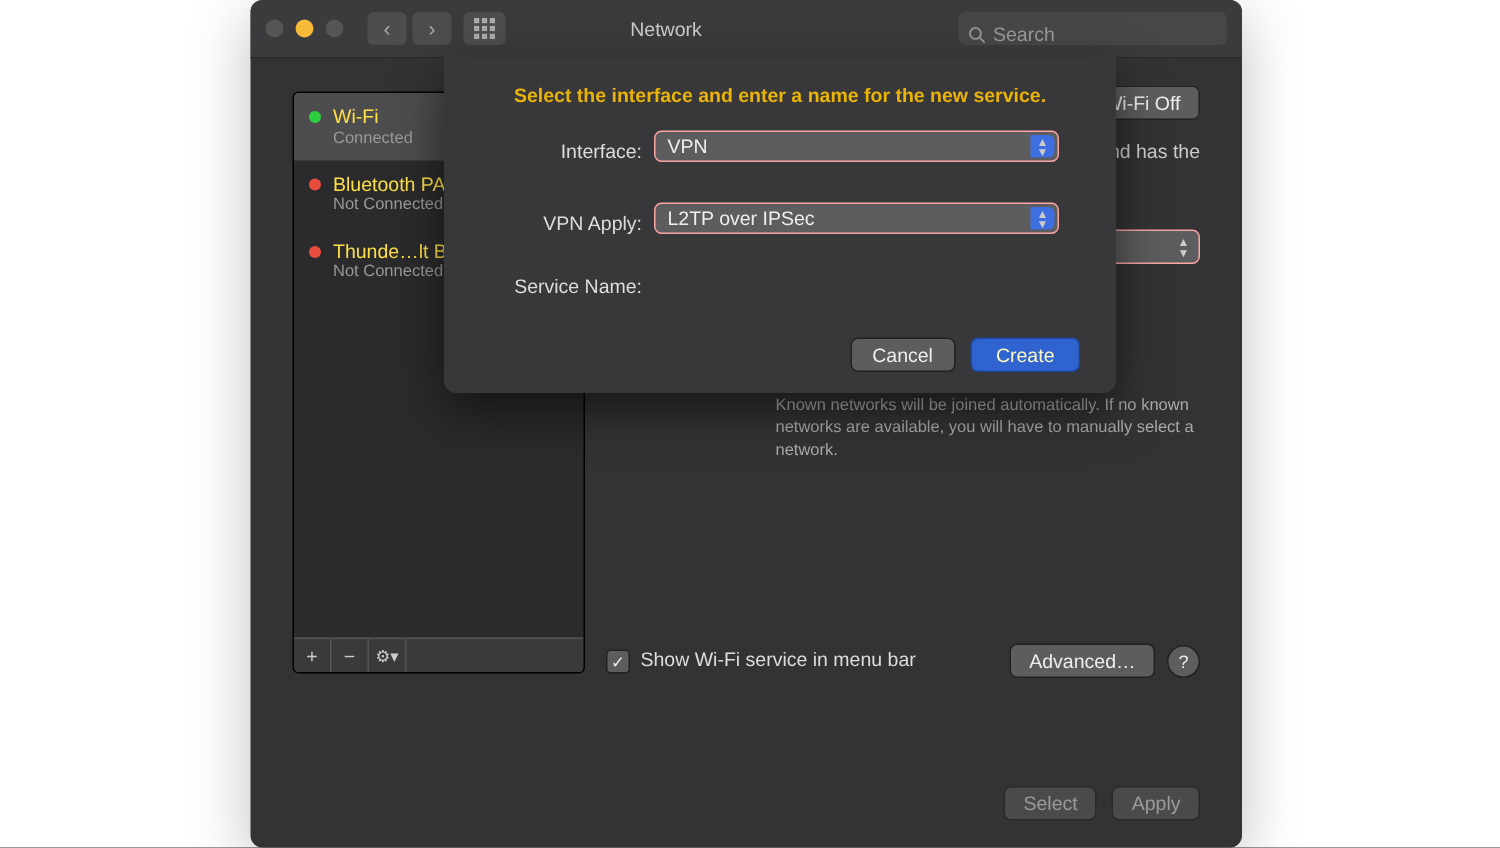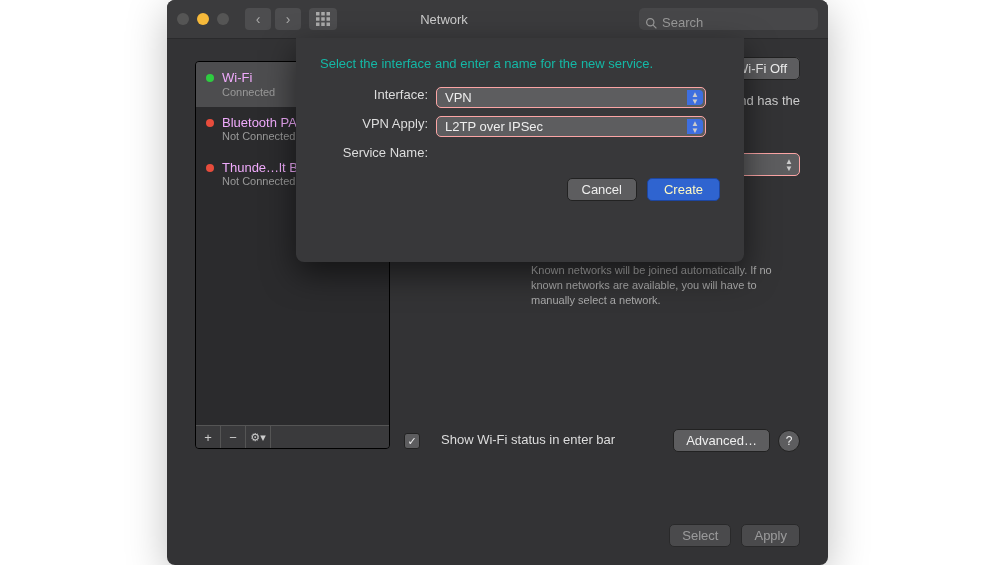--- a/index.html
+++ b/index.html
@@ -16,51 +16,51 @@
   .searchbox{width:167px;height:22px;background:#474749;border-radius:5px;display:flex;align-items:flex-end;padding:0 6px;color:#999}
   .searchbox svg{width:13px;height:13px;fill:#999;margin-right:4px}
 
   .body{padding:22px 28px;display:flex;gap:14px}
   .sidebar{width:193px;height:386px;background:#2b2b2d;border:1px solid #000;border-radius:4px;overflow:hidden;display:flex;flex-direction:column}
   .itm{padding:8px 10px;display:flex;gap:8px;align-items:flex-start;border-bottom:0}
   .itm.sel{background:#4d4d4f}
   .dot{width:8px;height:8px;border-radius:50%;margin-top:4px;flex:0 0 8px}
   .g{background:#2ecc40}.rdt{background:#e74c3c}
   .itm .txt{line-height:1.2}
-  .itm .ttl{font-size:13px;color:#f0abfc}
+  .itm .ttl{font-size:13px;color:#fde047}
   .itm .sub{font-size:11px;color:#999}
   .sbfoot{margin-top:auto;height:22px;background:#3a3a3c;border-top:1px solid #555;display:flex;align-items:center}
   .sbfoot span{width:24px;height:22px;display:flex;align-items:center;justify-content:center;color:#ccc;border-right:1px solid #555;cursor:default}
   .sbfoot .gear{font-size:11px}
 
   .main{flex:1;position:relative}
   .row-off{position:absolute;right:0;top:0}
   .btn-grey{background:#5d5d5f;border:1px solid #222;border-radius:5px;padding:3px 12px;color:#eee;font-size:13px}
   .txt-desc{position:absolute;right:0;top:32px;font-size:13px;color:#ccc;text-align:left}
   .networkname{position:absolute;right:0;top:92px}
   .selectbox{background:#5d5d5f;border:1px solid #fca5a5;border-radius:5px;padding:3px 22px 3px 12px;min-width:216px;position:relative;display:inline-block;color:#eee}
   .selectbox .arr{position:absolute;right:2px;top:2px;bottom:2px;width:16px;display:flex;flex-direction:column;align-items:center;justify-content:center;color:#ccc;font-size:8px;line-height:7px}
 
   .checks{position:absolute;right:0;left:90px;top:130px;font-size:13px;color:#eee}
-  .chk{display:flex;align-items:flex-start;gap:21px;margin-bottom:10px}
+  .chk{display:flex;align-items:flex-start;gap:7px;margin-bottom:10px}
   .cbox{width:14px;height:14px;border:1px solid #222;border-radius:3px;background:#5d5d5f;display:flex;align-items:center;justify-content:center;font-size:11px;color:#eee;margin-top:1px;flex:0 0 14px}
   .hint{font-size:11px;color:#aaa;margin-top:3px;line-height:1.35}
 
   .bottomrow{position:absolute;left:0;right:0;top:368px;display:flex;align-items:center}
   .bottomrow .chk{margin-left:0;margin-bottom:0}
   .adv{margin-left:auto}
   .helpbtn{margin-left:8px;width:20px;height:20px;border-radius:50%;background:#5d5d5f;border:1px solid #222;display:inline-flex;align-items:center;justify-content:center;font-size:12px;color:#eee}
 
   .footer{position:absolute;bottom:18px;right:28px;display:flex;gap:10px}
   .footer .btn-grey{opacity:.55}
 
   
   .sheet{position:absolute;left:296px;top:38px;width:400px;height:192px;background:#38383a;border-radius:0 0 8px 8px;box-shadow:0 12px 32px rgba(0,0,0,.55);padding:18px 24px 14px}
-  .sheet h4{margin:0 0 16px;font-weight:400;font-size:13px;color:#14b8a6;}
-  .frow{display:flex;align-items:flex-start;margin-bottom:8px}
+  .sheet h4{margin:0 0 16px;font-weight:700;font-size:13px;color:#eab308;text-align:center}
+  .frow{display:flex;align-items:flex-end;margin-bottom:27px}
   .flabel{width:108px;text-align:right;margin-right:8px;color:#ddd;font-size:13px}
   .sheet .selectbox{min-width:238px;padding:2px 22px 2px 8px}
   .sheet .selectbox .arr{background:#3e6fe0;border-radius:0 4px 4px 0}
   .sheet input{background:#4a4a4c;border:2px solid #3d76d0;border-radius:1px;width:238px;padding:3px 6px;color:#eee;font-size:13px;outline:none}
   .sheetbtns{display:flex;justify-content:flex-end;gap:10px;margin-top:18px}
   .btn-blue{background:#2f64d0;border:1px solid #1d46a0;border-radius:5px;padding:3px 16px;color:#fef9c3;font-size:13px}
   .btn-grey.sm{padding:3px 14px}
 </style>
 </head>
 <body>
@@ -148,21 +148,21 @@
             <span class="cbox"></span>
             <div>
               <div>Ask to join new networks</div>
               <div class="hint">Known networks will be joined automatically. If no known networks are available, you will have to manually select a network.</div>
             </div>
           </div>
       </div>
       <div class="bottomrow">
         <div class="chk">
             <span class="cbox">✓</span>
-            <span>Show Wi-Fi status in enter bar</span>
+            <span>Show Wi-Fi service in menu bar</span>
           </div>
         <span class="btn-grey adv">Advanced…</span>
         <span class="helpbtn">?</span>
       </div>
     </div>
   </div>
 
   <div class="footer">
     <span class="btn-grey">Select</span>
     <span class="btn-grey">Apply</span>

